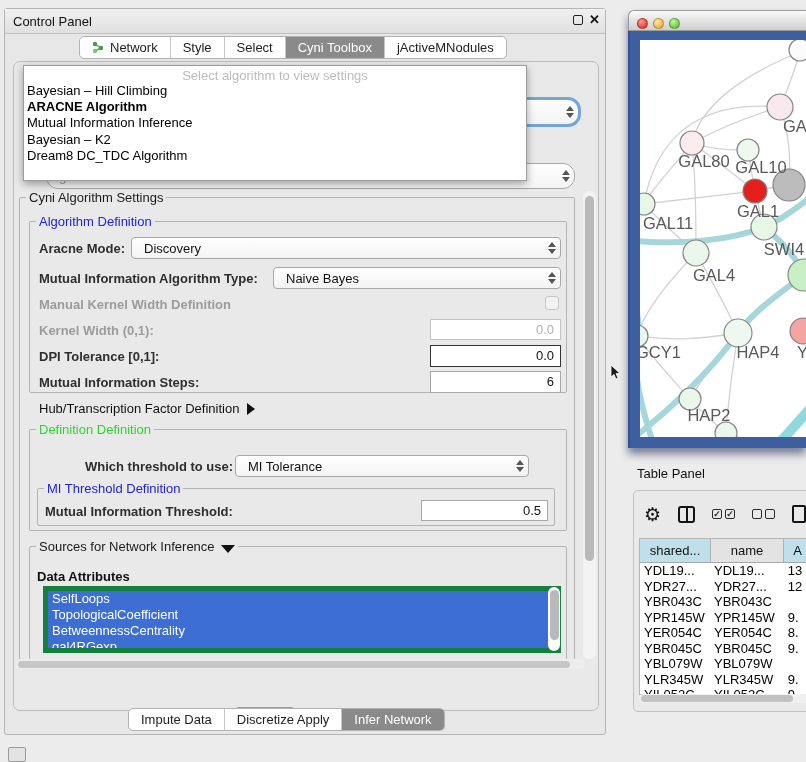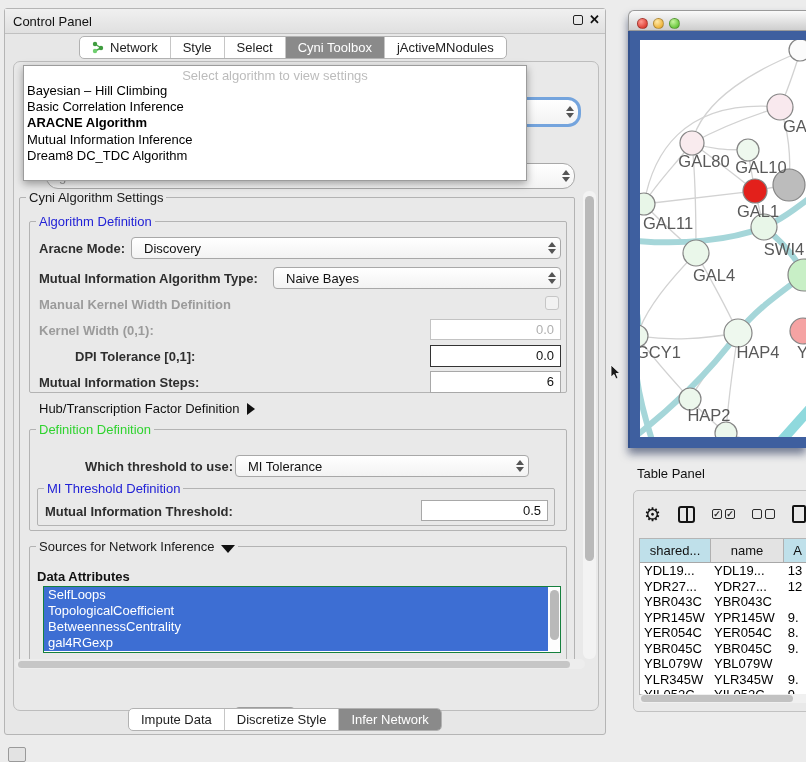--- a/index.html
+++ b/index.html
@@ -62,21 +62,21 @@
            text-align:right; padding:2px 6px 0 4px; z-index:3; }
   .field.dis { color:#b0b0b0; border-color:#c3c3c3; }
   .field.focus { border:1.5px solid #333; }
   .checkbox { width:14px; height:14px; border:1px solid #c6c6c6; border-radius:3px; background:#f2f2f2; z-index:3; }
   .tri-right { width:0; height:0; border-top:6px solid transparent; border-bottom:6px solid transparent;
                border-left:8px solid #111; display:inline-block; margin-left:8px; vertical-align:-2px; }
   .tri-down-big { width:0; height:0; border-left:7px solid transparent; border-right:7px solid transparent;
                   border-top:8px solid #111; display:inline-block; margin-left:6px; vertical-align:-2px; }
 
   
-  .attr-list { background:#fff; border:1px solid #15803d; overflow:hidden; z-index:3; }
+  .attr-list { background:#fff; border:5px solid #15803d; overflow:hidden; z-index:3; }
   .attr-item { height:16px; line-height:16px; font-size:13px; color:#fff; background:#3d6ed3;
                padding-left:4px; width:504px; white-space:nowrap; }
   .vsb-track { background:#fdfdfd; border-radius:6px; z-index:4; }
   .sb-thumb { background:#b9b9b9; border-radius:6px; }
   .hsb-track { background:#ededed; border-radius:6px; z-index:4; }
 
   .apply-btn { background:linear-gradient(#ffffff,#ededed); border:1px solid #9d9d9d; border-radius:5px;
                font-size:13px; color:#111; text-align:center; padding-top:3px; z-index:3; }
   .bottom-tabs { left:123px; top:699px; z-index:5; }
 
@@ -173,23 +173,23 @@
     <span class="val ghost-text">gal-filtered sif default node</span>
     <span class="stepper">
         <span class="tri-up"></span>
         <span class="tri-dn"></span>
       </span>
   </div>
 
   <div class="abs dd-overlay">
     <div class="dd-placeholder">Select algorithm to view settings</div>
     <div class="dd-item">Bayesian – Hill Climbing</div>
-    <div class="dd-item">Basic Correlation Inference</div>
     <div class="dd-item bold">ARACNE Algorithm</div>
     <div class="dd-item">Mutual Information Inference</div>
+    <div class="dd-item">Bayesian – K2</div>
     <div class="dd-item">Dream8 DC_TDC Algorithm</div>
   </div>
 
   <div class="abs fs" style="left:14px; top:188px; width:556px; height:466px;">
     <span class="fs-legend lg-black">Cyni Algorithm Settings</span>
   </div>
 
   <div class="abs fs" style="left:24px; top:212px; width:538px; height:172px;">
     <span class="fs-legend lg-blue">Algorithm Definition</span>
   </div>
@@ -206,21 +206,21 @@
     <span class="val">Naive Bayes</span>
     <span class="stepper">
         <span class="tri-up"></span>
         <span class="tri-dn"></span>
       </span>
   </div>
   <span class="abs lbl dis" style="left:34px; top:288px;">Manual Kernel Width Definition</span>
   <span class="abs checkbox" style="left:540px; top:287px;"></span>
   <span class="abs lbl dis" style="left:34px; top:314px;">Kernel Width (0,1):</span>
   <div class="abs field dis" style="left:425px; top:310px; width:131px; height:21px;">0.0</div>
-  <span class="abs lbl" style="left:34px; top:340px;margin-left:36px;">DPI Tolerance [0,1]:</span>
+  <span class="abs lbl" style="left:34px; top:340px;">DPI Tolerance [0,1]:</span>
   <div class="abs field focus" style="left:425px; top:336px; width:131px; height:22px;">0.0</div>
   <span class="abs lbl" style="left:34px; top:366px;">Mutual Information Steps:</span>
   <div class="abs field" style="left:425px; top:362px; width:131px; height:22px;">6</div>
 
   <span class="abs lbl" style="left:34px; top:392px; font-weight:normal; color:#111; z-index:3;">
     <span>Hub/Transcription Factor Definition</span><span class="tri-right"></span>
   </span>
 
   <div class="abs fs" style="left:24px; top:420px; width:538px; height:102px;">
     <span class="fs-legend lg-green">Definition Definition</span>
@@ -262,21 +262,21 @@
     <div class="sb-thumb" style="position:absolute; left:3px; top:1.5px; width:552px; height:7px; background:#c6c6c6;"></div>
   </div>
 
   <div class="abs apply-btn" style="left:229px; top:666px; width:62px; height:22px;margin-top:32px;">Apply</div>
 
   <div class="abs seg bottom-tabs">
     <div class="tab">
         <span>Impute Data</span>
       </div>
     <div class="tab">
-        <span>Discretize Style</span>
+        <span>Discretize Apply</span>
       </div>
     <div class="tab sel">
         <span>Infer Network</span>
       </div>
   </div>
 </section>
 
 <div class="abs mini-icon"></div>
 
 <section class="abs net-window">

